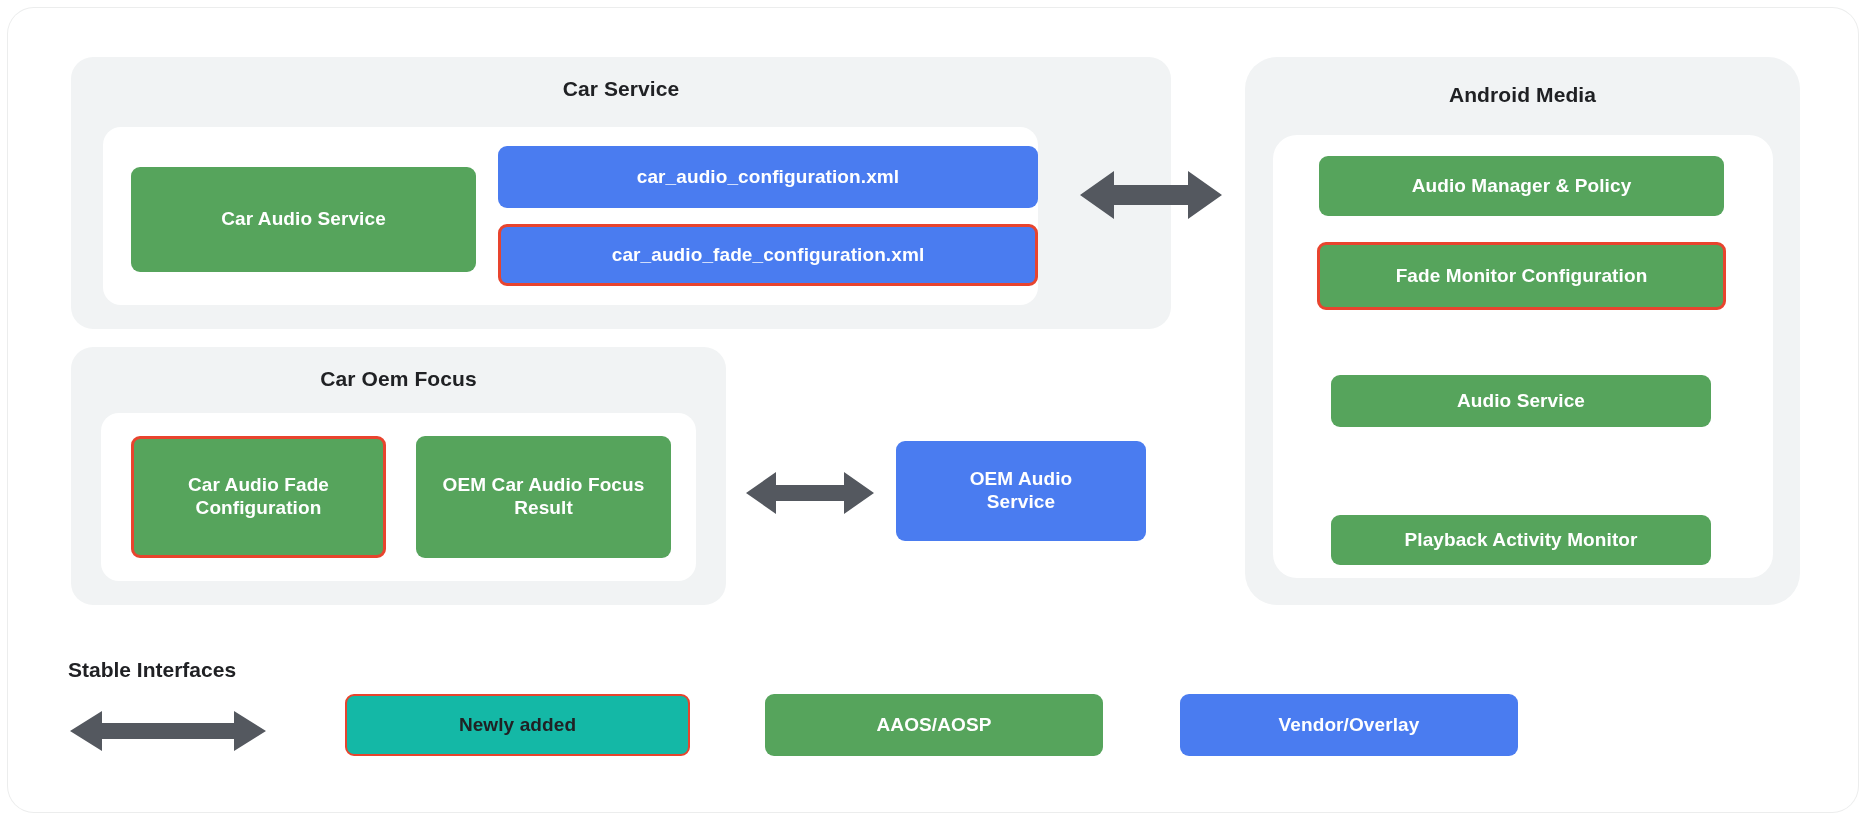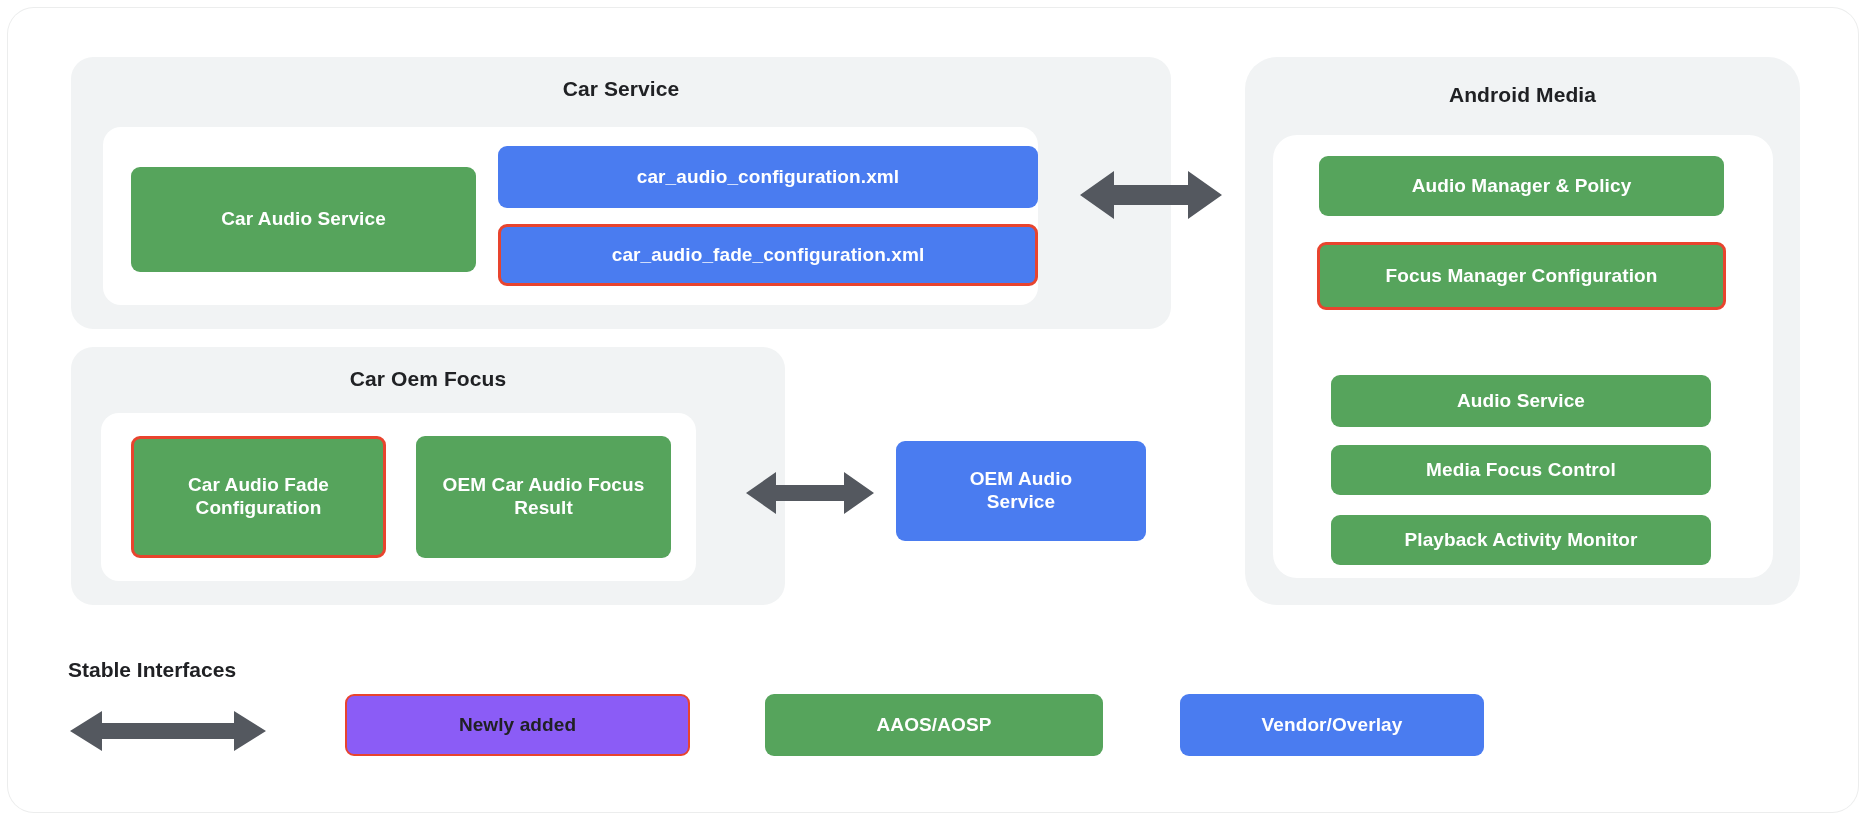--- a/index.html
+++ b/index.html
@@ -72,21 +72,21 @@
     font-size: 19px;
     font-weight: 700;
     line-height: 1.2;
     padding: 2px 8px;
     letter-spacing: 0.1px;
   }
   .node.green { background: #56a45c; }
   .node.blue  { background: #4a7cf0; }
   .node.outlined { border: 3px solid #e8442e; }
   .node.legend-white {
-    background: #8b5cf6;
+    background: #14b8a6;
     color: #202124;
     border: 2px solid #e8442e;
     font-weight: 700;
   }
 
   
   .arrow {
     position: absolute;
   }
   .arrow svg { display: block; }
@@ -124,21 +124,21 @@
         </div>
       </div>
     </div>
 
     <div class="arrow" style="left:1072px; top:160px;">
       <svg width="142" height="54" viewBox="0 0 142 54" xmlns="http://www.w3.org/2000/svg">
         <polygon points="0,27 34,3 34,17 108,17 108,3 142,27 108,51 108,37 34,37 34,51" fill="#54585f"></polygon>
       </svg>
     </div>
 
-    <div class="group" style="left:63px; top:339px; width:714px; height:258px;">
+    <div class="group" style="left:63px; top:339px; width:655px; height:258px;">
       <div class="group-title" style="top:20px;">Car Oem Focus</div>
 
       <div class="card" style="left:30px; top:66px; width:595px; height:168px;padding-left:36px;">
 
         <div class="node green outlined" style="left:30px; top:23px; width:255px; height:122px;">
           <span>Car Audio Fade Configuration</span>
         </div>
 
         <div class="node green" style="left:315px; top:23px; width:255px; height:122px;">
           <span>OEM Car Audio Focus Result</span>
@@ -160,30 +160,27 @@
     <div class="group" style="left:1237px; top:49px; width:555px; height:548px; border-radius:32px;">
       <div class="group-title" style="top:26px;">Android Media</div>
 
       <div class="card" style="left:28px; top:78px; width:500px; height:443px; border-radius:24px;padding-left:20px;">
 
         <div class="node green" style="left:46px; top:21px; width:405px; height:60px;">
           <span>Audio Manager &amp; Policy</span>
         </div>
 
         <div class="node green outlined" style="left:44px; top:107px; width:409px; height:68px;">
-          <span>Focus Manager Configuration</span>
+          <span>Fade Monitor Configuration</span>
         </div>
 
         <div class="node green" style="left:58px; top:240px; width:380px; height:52px;">
           <span>Audio Service</span>
         </div>
 
-        <div class="node green" style="left:58px; top:310px; width:380px; height:50px;">
-          <span>Media Focus Control</span>
-        </div>
 
         <div class="node green" style="left:58px; top:380px; width:380px; height:50px;">
           <span>Playback Activity Monitor</span>
         </div>
       </div>
     </div>
 
     <div class="legend-label" style="left:60px; top:650px;">Stable Interfaces</div>
 
     <div class="arrow" style="left:62px; top:700px;">
@@ -193,18 +190,18 @@
     </div>
 
     <div class="node legend-white" style="left:337px; top:686px; width:345px; height:62px;">
       <span>Newly added</span>
     </div>
 
     <div class="node green" style="left:757px; top:686px; width:338px; height:62px;">
       <span>AAOS/AOSP</span>
     </div>
 
-    <div class="node blue" style="left:1172px; top:686px; width:304px; height:62px;">
+    <div class="node blue" style="left:1172px; top:686px; width:338px; height:62px;">
       <span>Vendor/Overlay</span>
     </div>
 
   </div>
 </div>
 
 </body></html>

